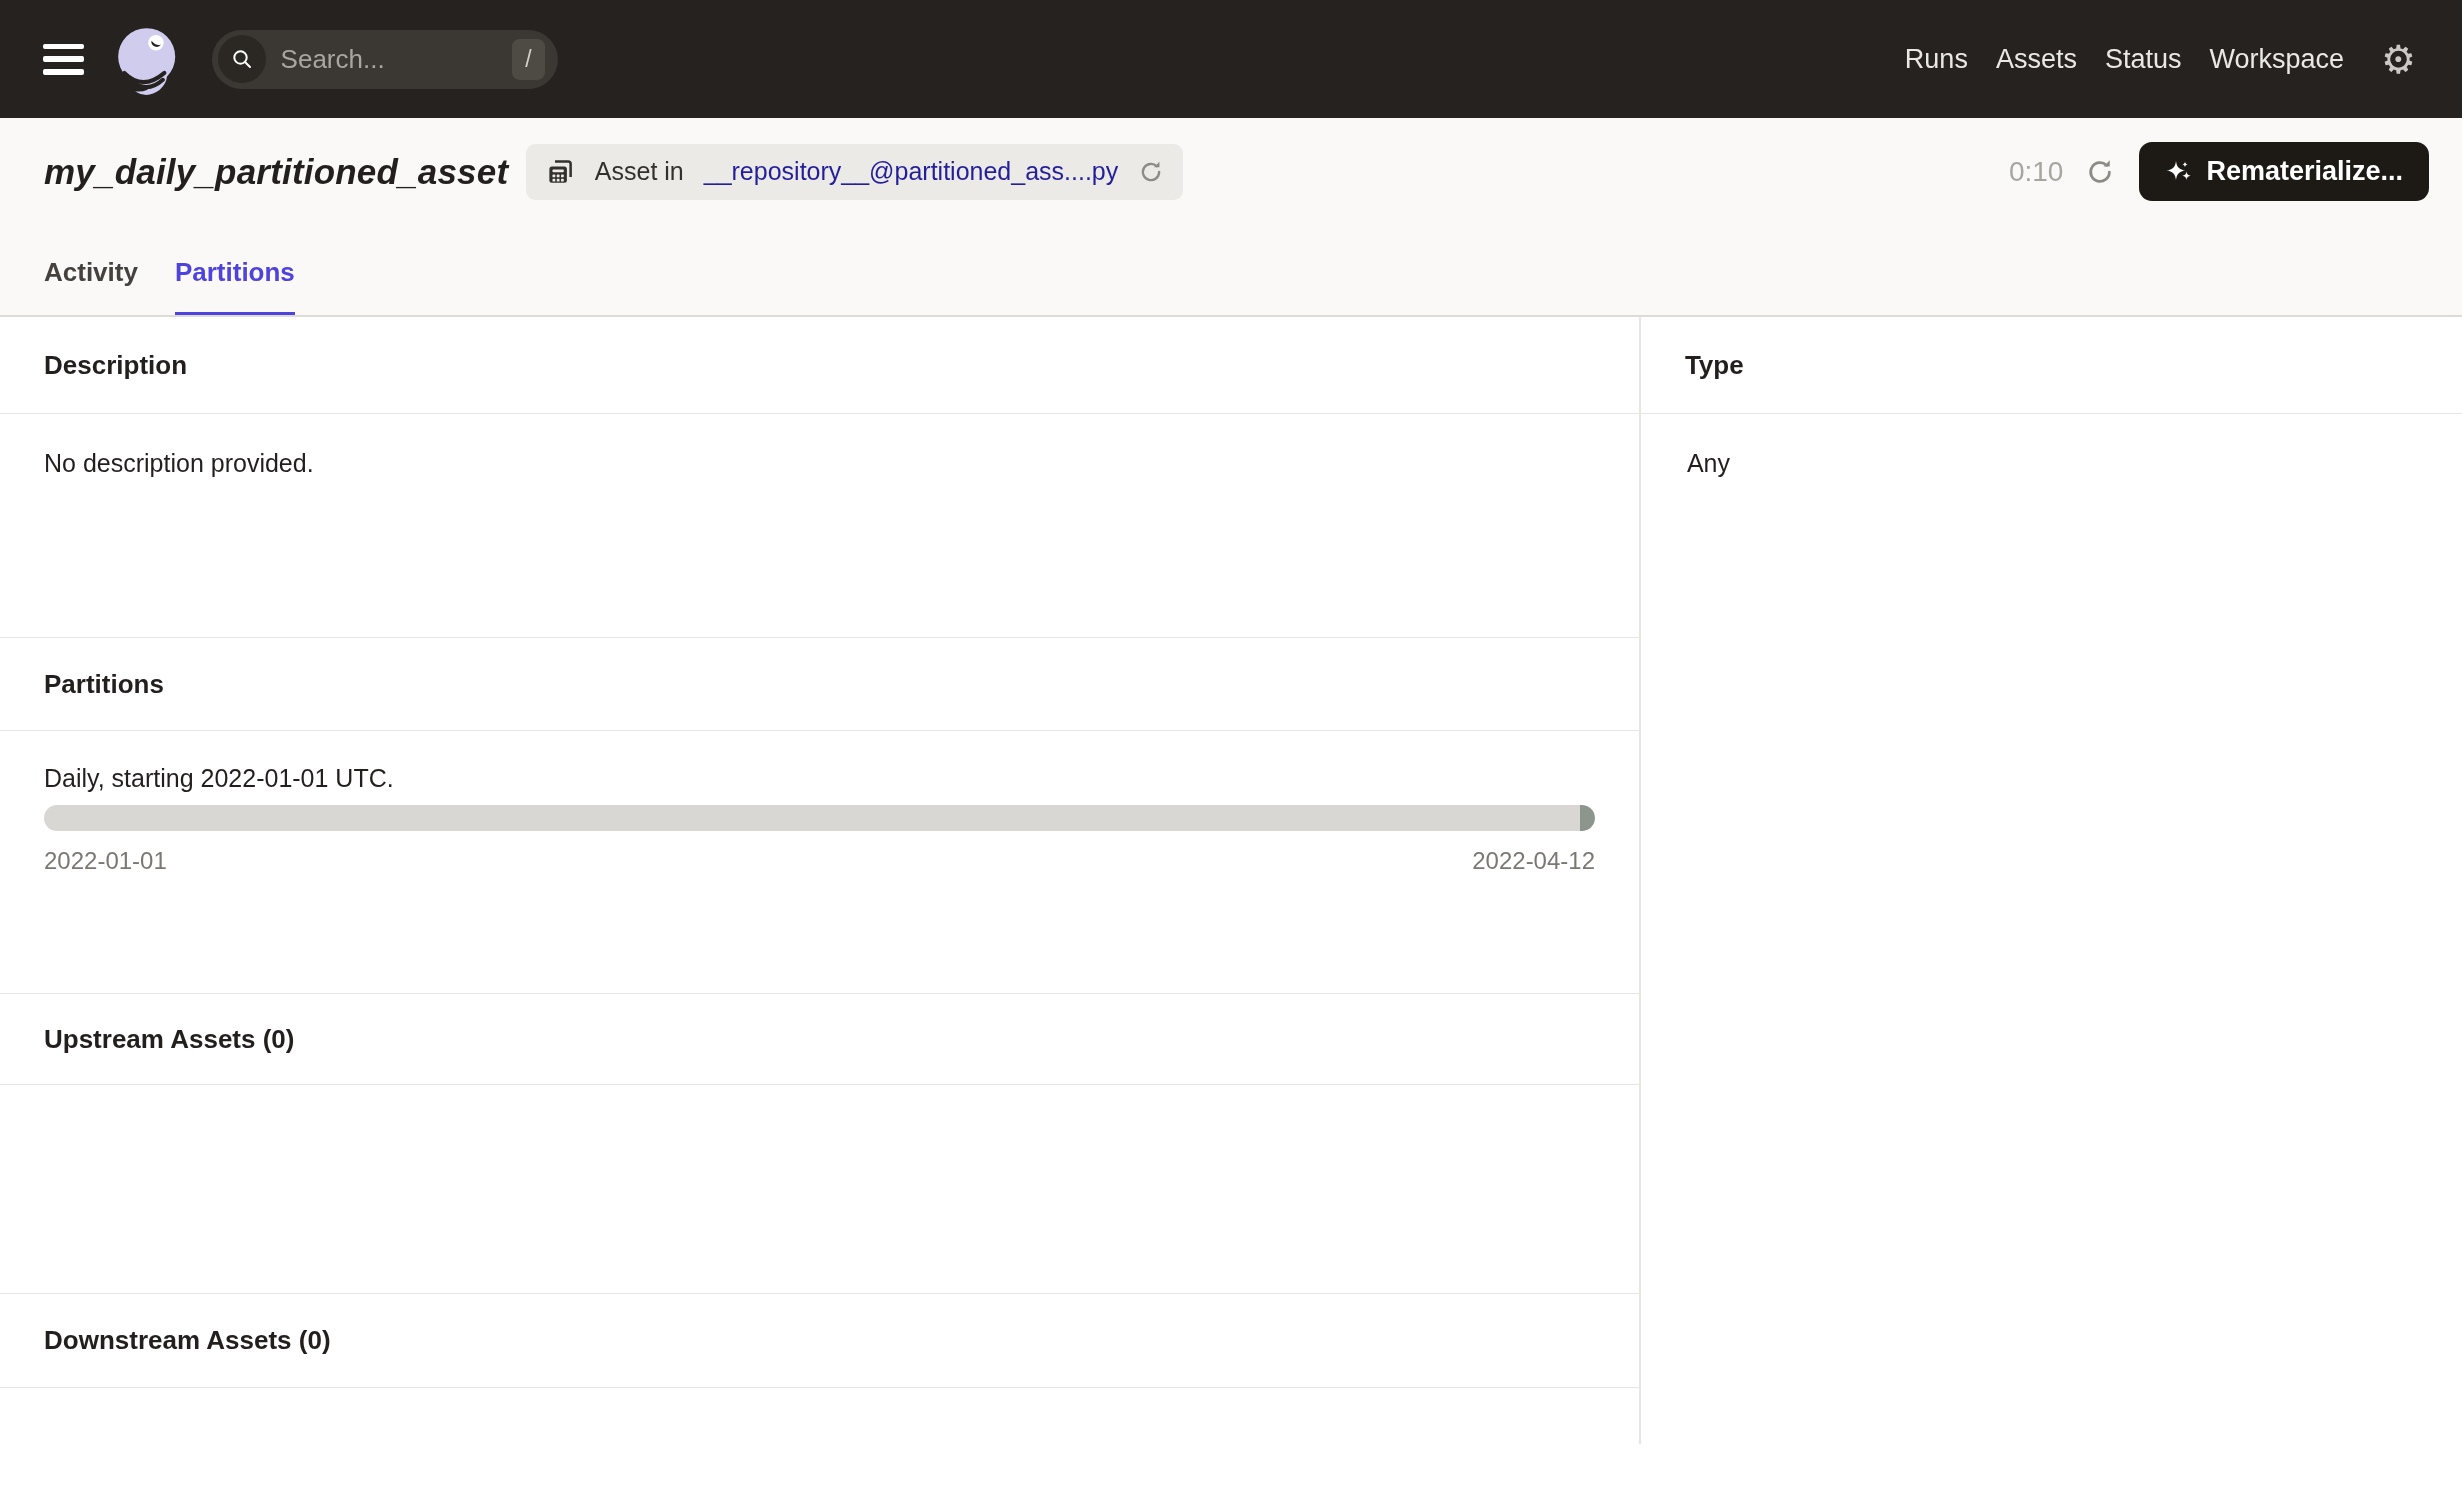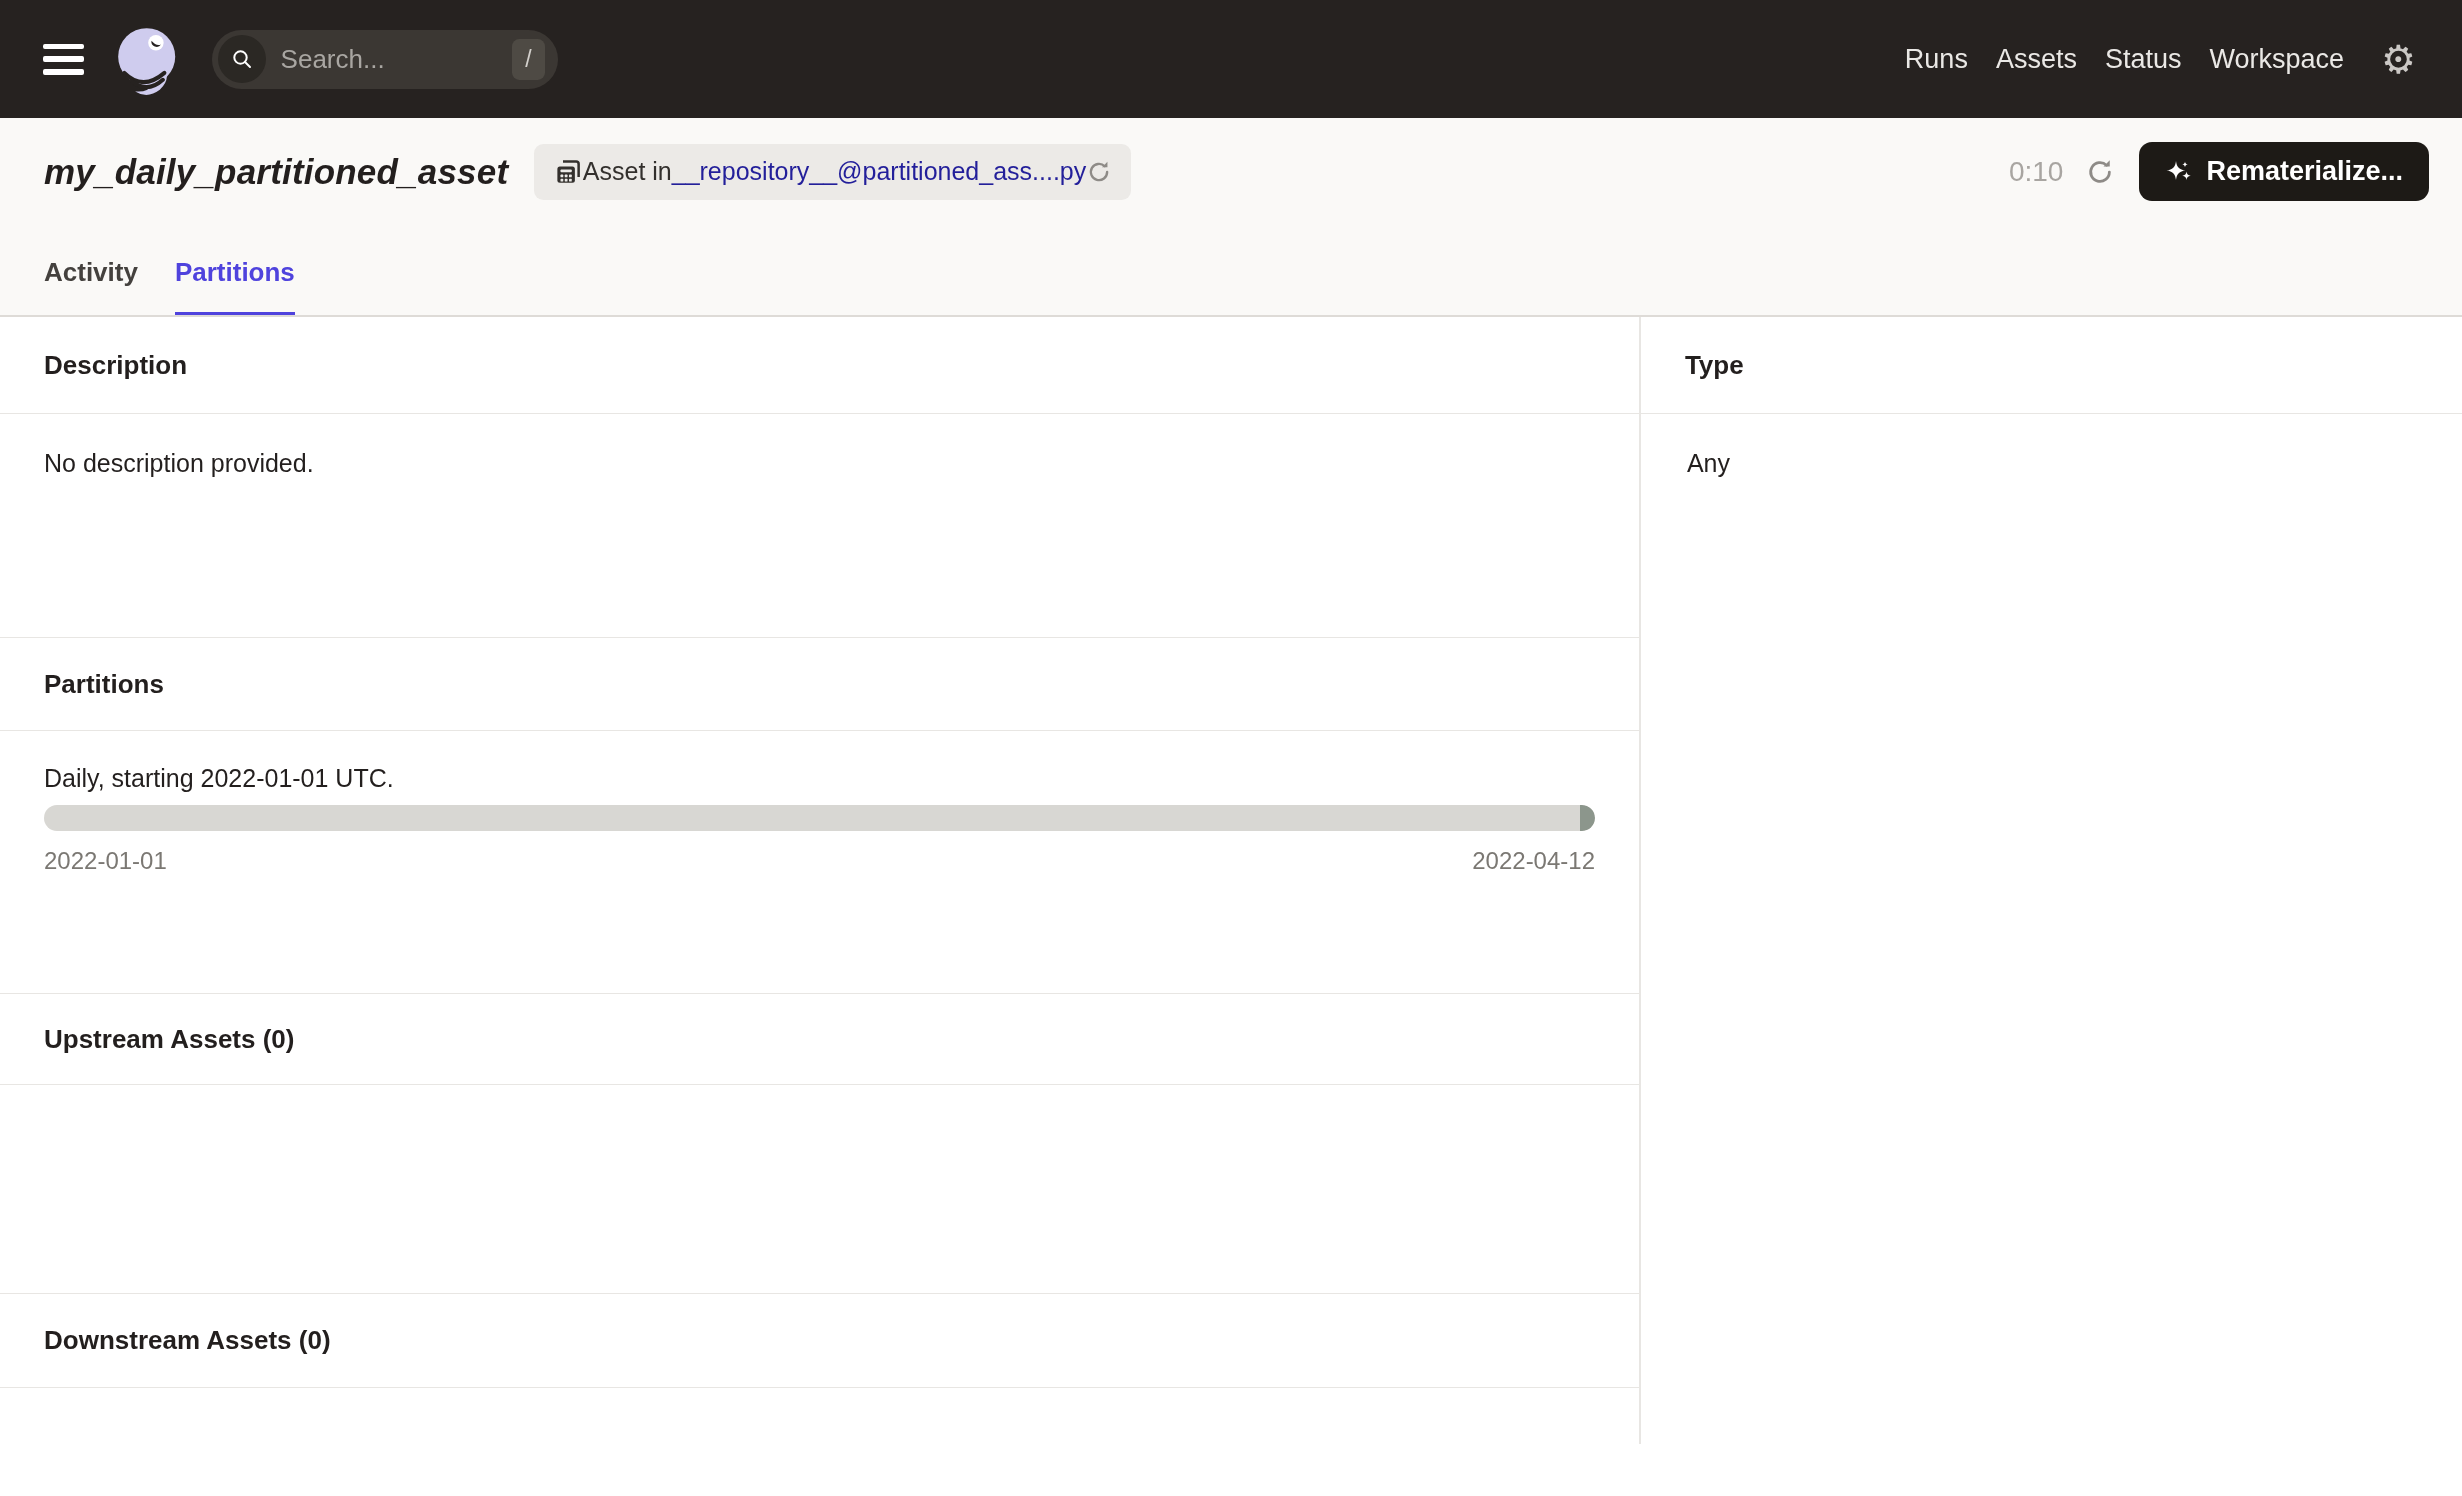--- a/index.html
+++ b/index.html
@@ -73,22 +73,22 @@
   .page-header{
     height:199px;flex:0 0 199px;
     background:var(--header-bg);
     border-bottom:2.8px solid var(--tabs-divider);
     padding:24px 33px 0 44px;
     display:flex;flex-direction:column;
   }
   .title-row{height:59px;display:flex;align-items:center;}
   .page-title{font-size:35px;font-weight:700;letter-spacing:0.2px;color:var(--ink);font-style:italic;}
   .asset-tag{
-    margin-left:26px;height:56px;border-radius:9.3px;background:var(--tag-bg);
-    display:flex;align-items:center;gap:0;padding:0 18.5px;
+    margin-left:18px;height:56px;border-radius:9.3px;background:var(--tag-bg);
+    display:flex;align-items:center;gap:20px;padding:0 18.5px;
     font-size:25px;color:#33302d;white-space:nowrap;text-align:right;
   }
   .asset-tag .tag-link{color:var(--link-blue);cursor:pointer;}
   .reload-icon{color:#8e8b87;display:flex;align-items:center;cursor:pointer;}
   .title-spacer{flex:1;}
   .timer{font-size:28px;color:#a8a5a1;margin-right:22px;}
   .refresh-btn{color:#8e8b87;display:flex;align-items:center;cursor:pointer;margin-right:24px;}
   .rematerialize-btn{
     height:59px;border-radius:13px;background:var(--button-bg);
     color:#ffffff;font-size:27px;font-weight:600;

